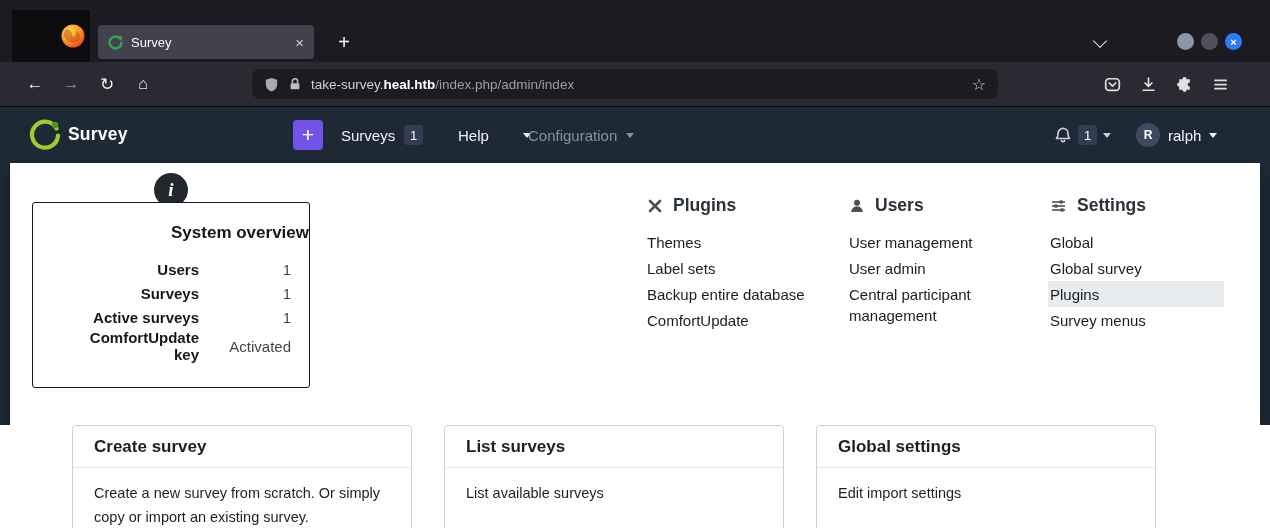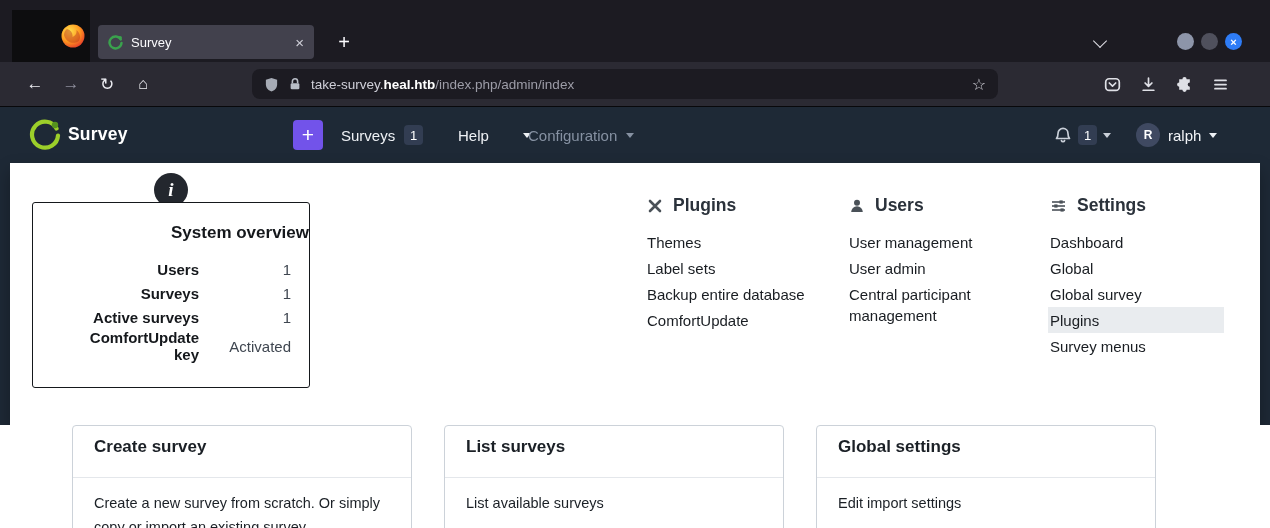--- a/index.html
+++ b/index.html
@@ -64,21 +64,21 @@
   .col-settings { left:1038px; width:176px; }
   .col-head { display:flex; align-items:center; gap:10px; font-size:17.5px; font-weight:bold; color:#2b323b; padding-left:2px; }
   .col-items { margin-top:13px; list-style:none; }
   .col-items li { font-size:15px; line-height:21px; padding:2.5px 2px; color:#191d22; cursor:pointer; }
   .col-items li.hl { background:#e9ecef; }
 
   
   .content { position:absolute; top:425px; left:0; right:0; height:103px; background:#fff; }
   .card { position:absolute; top:0; width:340px; height:120px; background:#fff; border:1px solid #ccd2d9; border-radius:4px; cursor:pointer; }
   .card-1 { left:72px; } .card-2 { left:444px; } .card-3 { left:816px; }
-  .card-head { padding:11px 21px 20px; border-bottom:1px solid #e4e7eb; font-size:17px; font-weight:bold; color:#1b2026; }
+  .card-head { padding:11px 21px 10px; border-bottom:1px solid #e4e7eb; font-size:17px; font-weight:bold; color:#1b2026; }
   .card-body { padding:13px 21px; font-size:14.5px; line-height:24px; color:#1b2026; }
 
   svg { display:block; }
 </style>
 </head>
 <body>
 
 <div class="screen">
 
   <div class="titlebar">
@@ -266,21 +266,20 @@
             </g>
             <g fill="#4a5158">
               <rect x="9" y="2.4" width="3.2" height="3.2"></rect>
                 <rect x="3.8" y="6.4" width="3.2" height="3.2"></rect>
                 <rect x="10" y="10.4" width="3.2" height="3.2"></rect>
             </g>
           </svg>
           <span>Settings</span>
         </div>
         <ul class="col-items">
-          <li>Dashboard</li>
           <li>Global</li>
           <li>Global survey</li>
           <li class="hl">Plugins</li>
           <li>Survey menus</li>
         </ul>
       </div>
 
     </div>
   </div>
 

